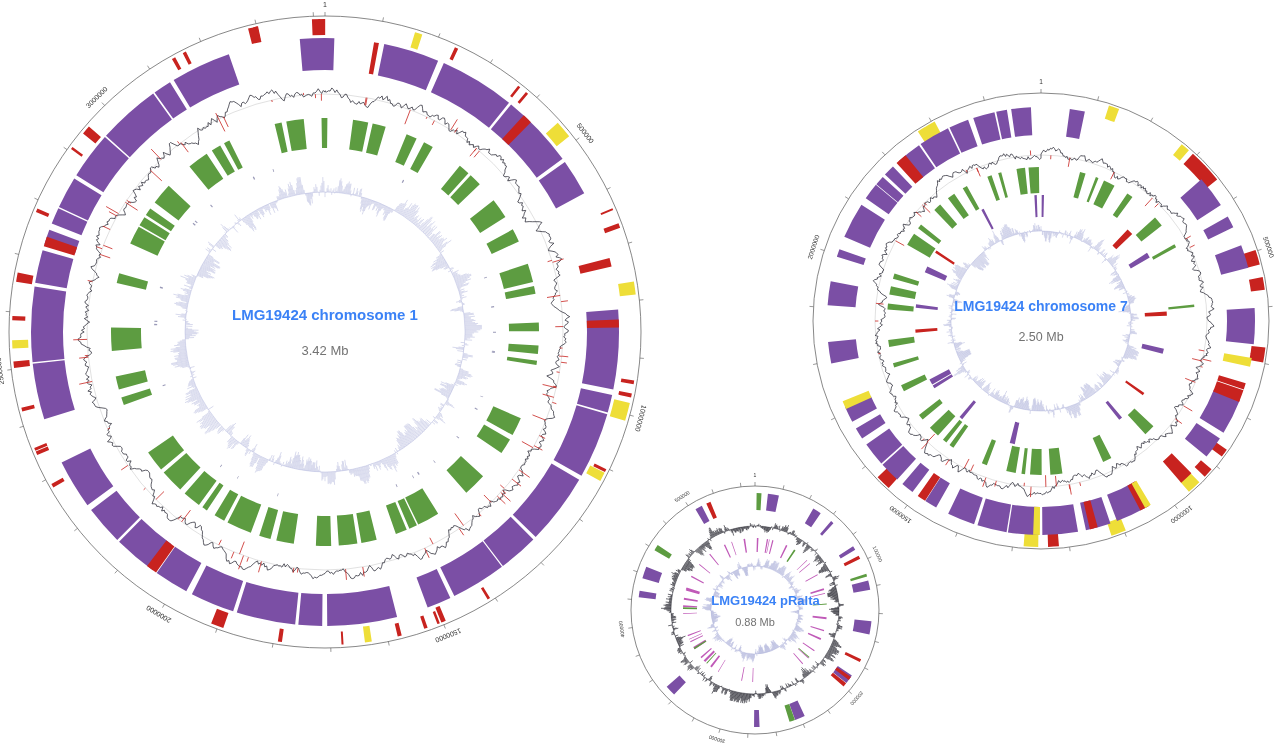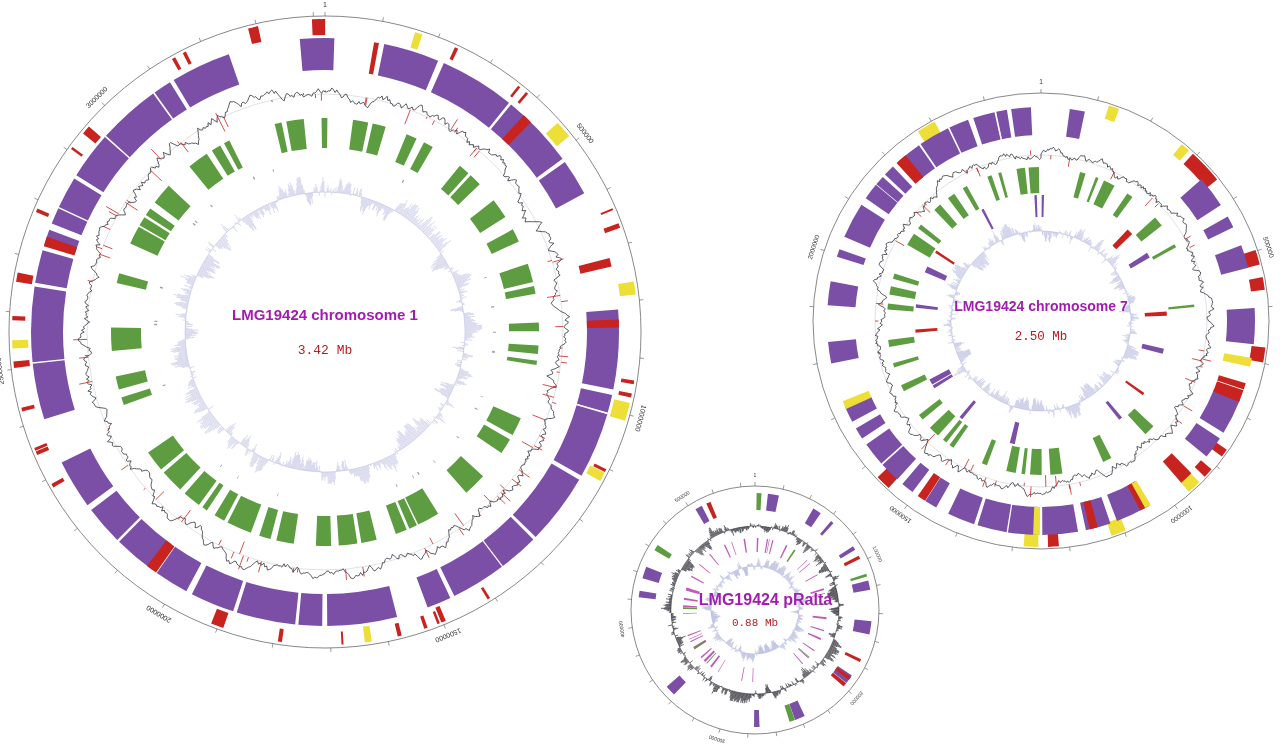--- a/index.html
+++ b/index.html
@@ -1,26 +1,26 @@
 <!DOCTYPE html>
 <html><head>
 <meta charset="utf-8">
 <style>
   html,body{margin:0;padding:0;background:#ffffff;}
   body{font-family:"Liberation Sans",sans-serif;}
   #canvas{position:relative;width:1280px;height:744px;background:#ffffff;overflow:hidden;}
   #genome-svg{position:absolute;left:0;top:0;}
   .center-label{position:absolute;transform:translate(-50%,-50%);text-align:center;pointer-events:none;white-space:nowrap;}
-  .plot-title{font-weight:bold;color:#a21caf;}
-  .plot-size{color:#b91c1c;font-family:Liberation Mono, monospace;}
+  .plot-title{font-weight:bold;color:#3b82f6;}
+  .plot-size{color:#737373;}
   .plot-chr1 .plot-title{font-size:15px;}
   .plot-chr1 .plot-size{font-size:13px;margin-top:20px;}
   .plot-chr2 .plot-title{font-size:14px;}
   .plot-chr2 .plot-size{font-size:12.5px;margin-top:16px;}
-  .plot-pralta .plot-title{font-size:16px;padding-left:21px;}
+  .plot-pralta .plot-title{font-size:13px;padding-left:21px;}
   .plot-pralta .plot-size{font-size:11px;margin-top:8px;}
 </style>
 </head>
 <body>
 
 <div id="canvas">
   <svg id="genome-svg" width="1280" height="744" viewBox="0 0 1280 744" xmlns="http://www.w3.org/2000/svg">
       <g>
         <circle cx="325" cy="332" r="316" fill="none" stroke="#555" stroke-width="0.7"></circle>
         <path d="M325.0 16.0L325.0 12.0M382.7 21.3L383.5 17.4M438.5 37.1L440.0 33.4M490.5 62.8L492.6 59.4M536.9 97.6L539.6 94.6M576.1 140.2L579.3 137.8M607.0 189.3L610.5 187.5M628.3 243.2L632.1 242.1M639.4 300.1L643.4 299.7M639.9 358.1L643.9 358.4M629.9 415.2L633.7 416.2M609.5 469.5L613.1 471.2M579.6 519.1L582.8 521.5M541.1 562.5L543.9 565.4M495.4 598.1L497.6 601.5M443.9 624.8L445.4 628.5M388.4 641.6L389.2 645.5M330.8 647.9L330.9 651.9M273.0 643.7L272.3 647.6M216.9 628.9L215.6 632.7M164.5 604.2L162.5 607.6M117.5 570.3L114.8 573.3M77.4 528.4L74.3 530.9M45.7 479.8L42.2 481.7M23.4 426.3L19.6 427.5M11.3 369.6L7.3 370.1M9.7 311.7L5.7 311.4M18.7 254.4L14.8 253.4M38.0 199.8L34.4 198.1M67.0 149.6L63.7 147.3M104.7 105.5L101.9 102.6M149.7 69.1L147.5 65.7M200.7 41.5L199.2 37.8M255.9 23.6L255.0 19.7M313.4 16.2L313.2 12.2" stroke="#555" stroke-width="0.6" fill="none"></path>

